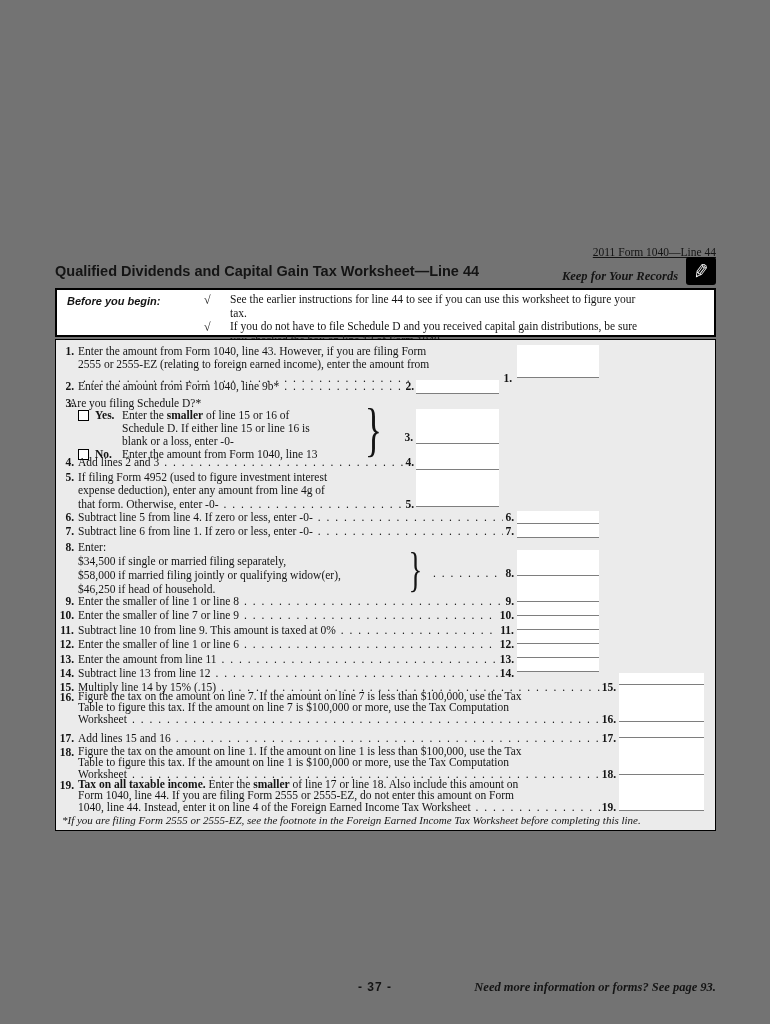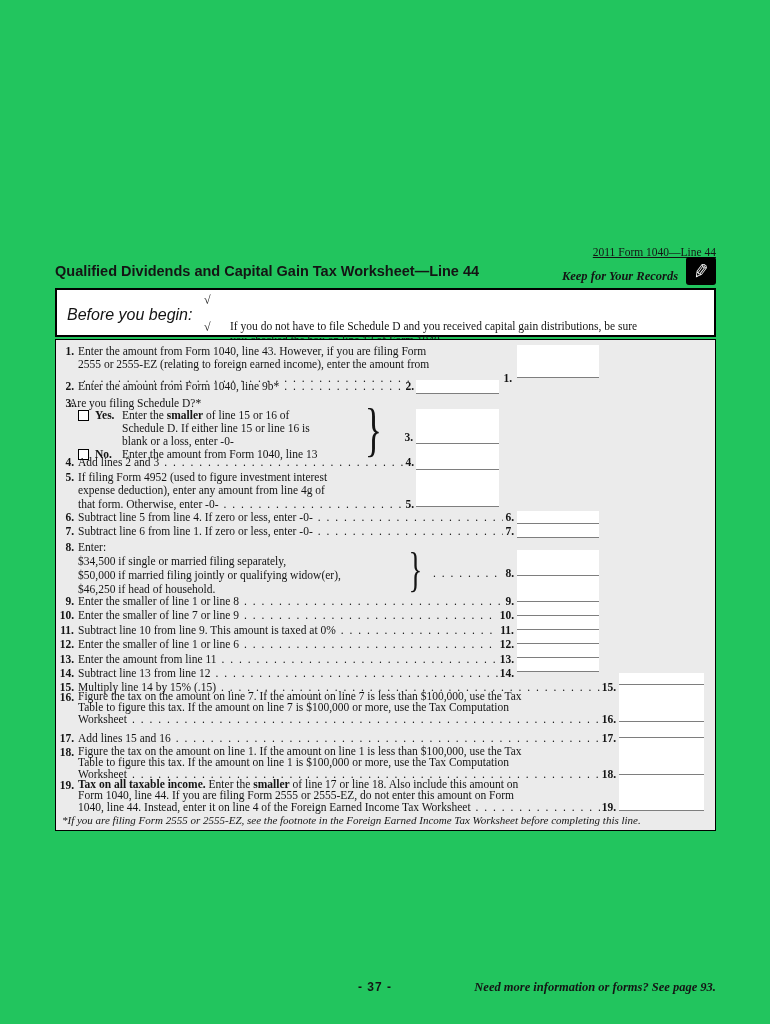--- a/index.html
+++ b/index.html
@@ -1,35 +1,35 @@
 <!DOCTYPE html>
 <html><head>
 <meta charset="utf-8">
 <style>
   * { box-sizing: border-box; margin: 0; padding: 0; }
   body { background: #ffffff; }
-  .page { position: relative; width: 770px; height: 1024px; background: #22c55e;
+  .page { position: relative; width: 770px; height: 1024px; background: #737373;
           font-family: "Liberation Serif", serif; color: #141414; padding-left: 48px; }
 
   .hdr-ref { position: absolute; top: 246px; right: 54px; font-size: 11.5px;
              text-decoration: underline; }
   .title { position: absolute; top: 263px; left: 55px;
            font-family: "Liberation Sans", sans-serif; font-weight: bold; font-size: 14.5px; }
   .keep { position: absolute; top: 269px; right: 92px; font-size: 12.5px;
           font-style: italic; font-weight: bold; }
   .pencil { position: absolute; top: 257px; right: 54px; width: 30px; height: 28px;
             background: #000; border-radius: 3px; color: #fff; display: flex;
             align-items: center; justify-content: center; }
   .pencil span { font-size: 19px; transform: scaleX(-1) rotate(8deg); }
 
   .byb { position: absolute; left: 55px; top: 288px; width: 661px; height: 49px;
          border: 2px solid #000; background: #fff; font-size: 11.5px; }
   .byb-label { position: absolute; left: 10px; top: 5px;
-               font-family: "Liberation Sans", sans-serif; font-weight: normal;
-               font-style: italic; font-size: 16px; margin-top: 11px; }
+               font-family: "Liberation Sans", sans-serif; font-weight: bold;
+               font-style: italic; font-size: 11px; }
   .byb-item { position: absolute; left: 147px; display: flex; }
   .check { flex: 0 0 26px; font-size: 12px; }
   .byb-text { line-height: 13.5px; }
 
   .ws { position: absolute; left: 55px; top: 339px; width: 661px; height: 492px;
         border: 1.5px solid #000; background: #ebebeb; font-size: 11.5px; }
   .wnum { position: absolute; left: 2px; width: 16px; text-align: right;
           font-weight: bold; line-height: 12px; }
   .tline { white-space: nowrap; }
   .lh13 { line-height: 13.4px; }
@@ -68,20 +68,22 @@
   <div class="keep">Keep for Your Records</div>
   <div class="pencil">
       <span>✎</span>
     </div>
 
   <div class="byb">
     <div class="byb-label">Before you begin:</div>
     <div class="byb-item" style="top:3px">
       <span class="check">√</span>
       <div class="byb-text">
+        <div class="tline">See the earlier instructions for line 44 to see if you can use this worksheet to figure your</div>
+        <div class="tline">tax.</div>
       </div>
     </div>
     <div class="byb-item" style="top:30px">
       <span class="check">√</span>
       <div class="byb-text">
         <div class="tline">If you do not have to file Schedule D and you received capital gain distributions, be sure</div>
         <div class="tline">you checked the box on line 13 of Form 1040.</div>
       </div>
     </div>
   </div>
@@ -161,21 +163,21 @@
     <div class="row flexline" style="top:185px;left:22px;width:436px">
       <span class="tline">Subtract line 6 from line 1. If zero or less, enter -0-</span>
       <span class="leader">. . . . . . . . . . . . . . . . . . . . . . . . . . . . . . . . . . . . . . . . . . . . . . . . . . . . . . . . . . . . . . . . . . . . . . . . . . . .</span>
       <span class="ref">7.</span>
     </div>
     <div class="ibox" style="left:461px;top:184px;width:82px;height:14px"></div>
 
     <div class="wnum" style="top:201px">8.</div>
     <div class="q-abs" style="top:201px;left:22px">Enter:</div>
     <div class="q-abs" style="top:215px;left:22px">$34,500 if single or married filing separately,</div>
-    <div class="q-abs" style="top:229px;left:22px">$50,000 if married filing jointly or qualifying widow(er),</div>
+    <div class="q-abs" style="top:229px;left:22px">$58,000 if married filing jointly or qualifying widow(er),</div>
     <div class="q-abs" style="top:243px;left:22px">$46,250 if head of household.</div>
     <div class="brace" style="top:210px;left:348px;font-size:48px;line-height:40px">}</div>
     <div class="row flexline" style="top:227px;left:372px;width:86px">
       <span class="leader">. . . . . . . . . . . . . . . . . . . . . . . . . . . . . . . . . . . . . . . . . . . . . . . . . . . . . . . . . . . . . . . . . . . . . . . . . . . .</span>
       <span class="ref">8.</span>
     </div>
     <div class="ibox" style="left:461px;top:210px;width:82px;height:26px"></div>
 
     <div class="wnum" style="top:255px">9.</div>
     <div class="row flexline" style="top:255px;left:22px;width:436px">

